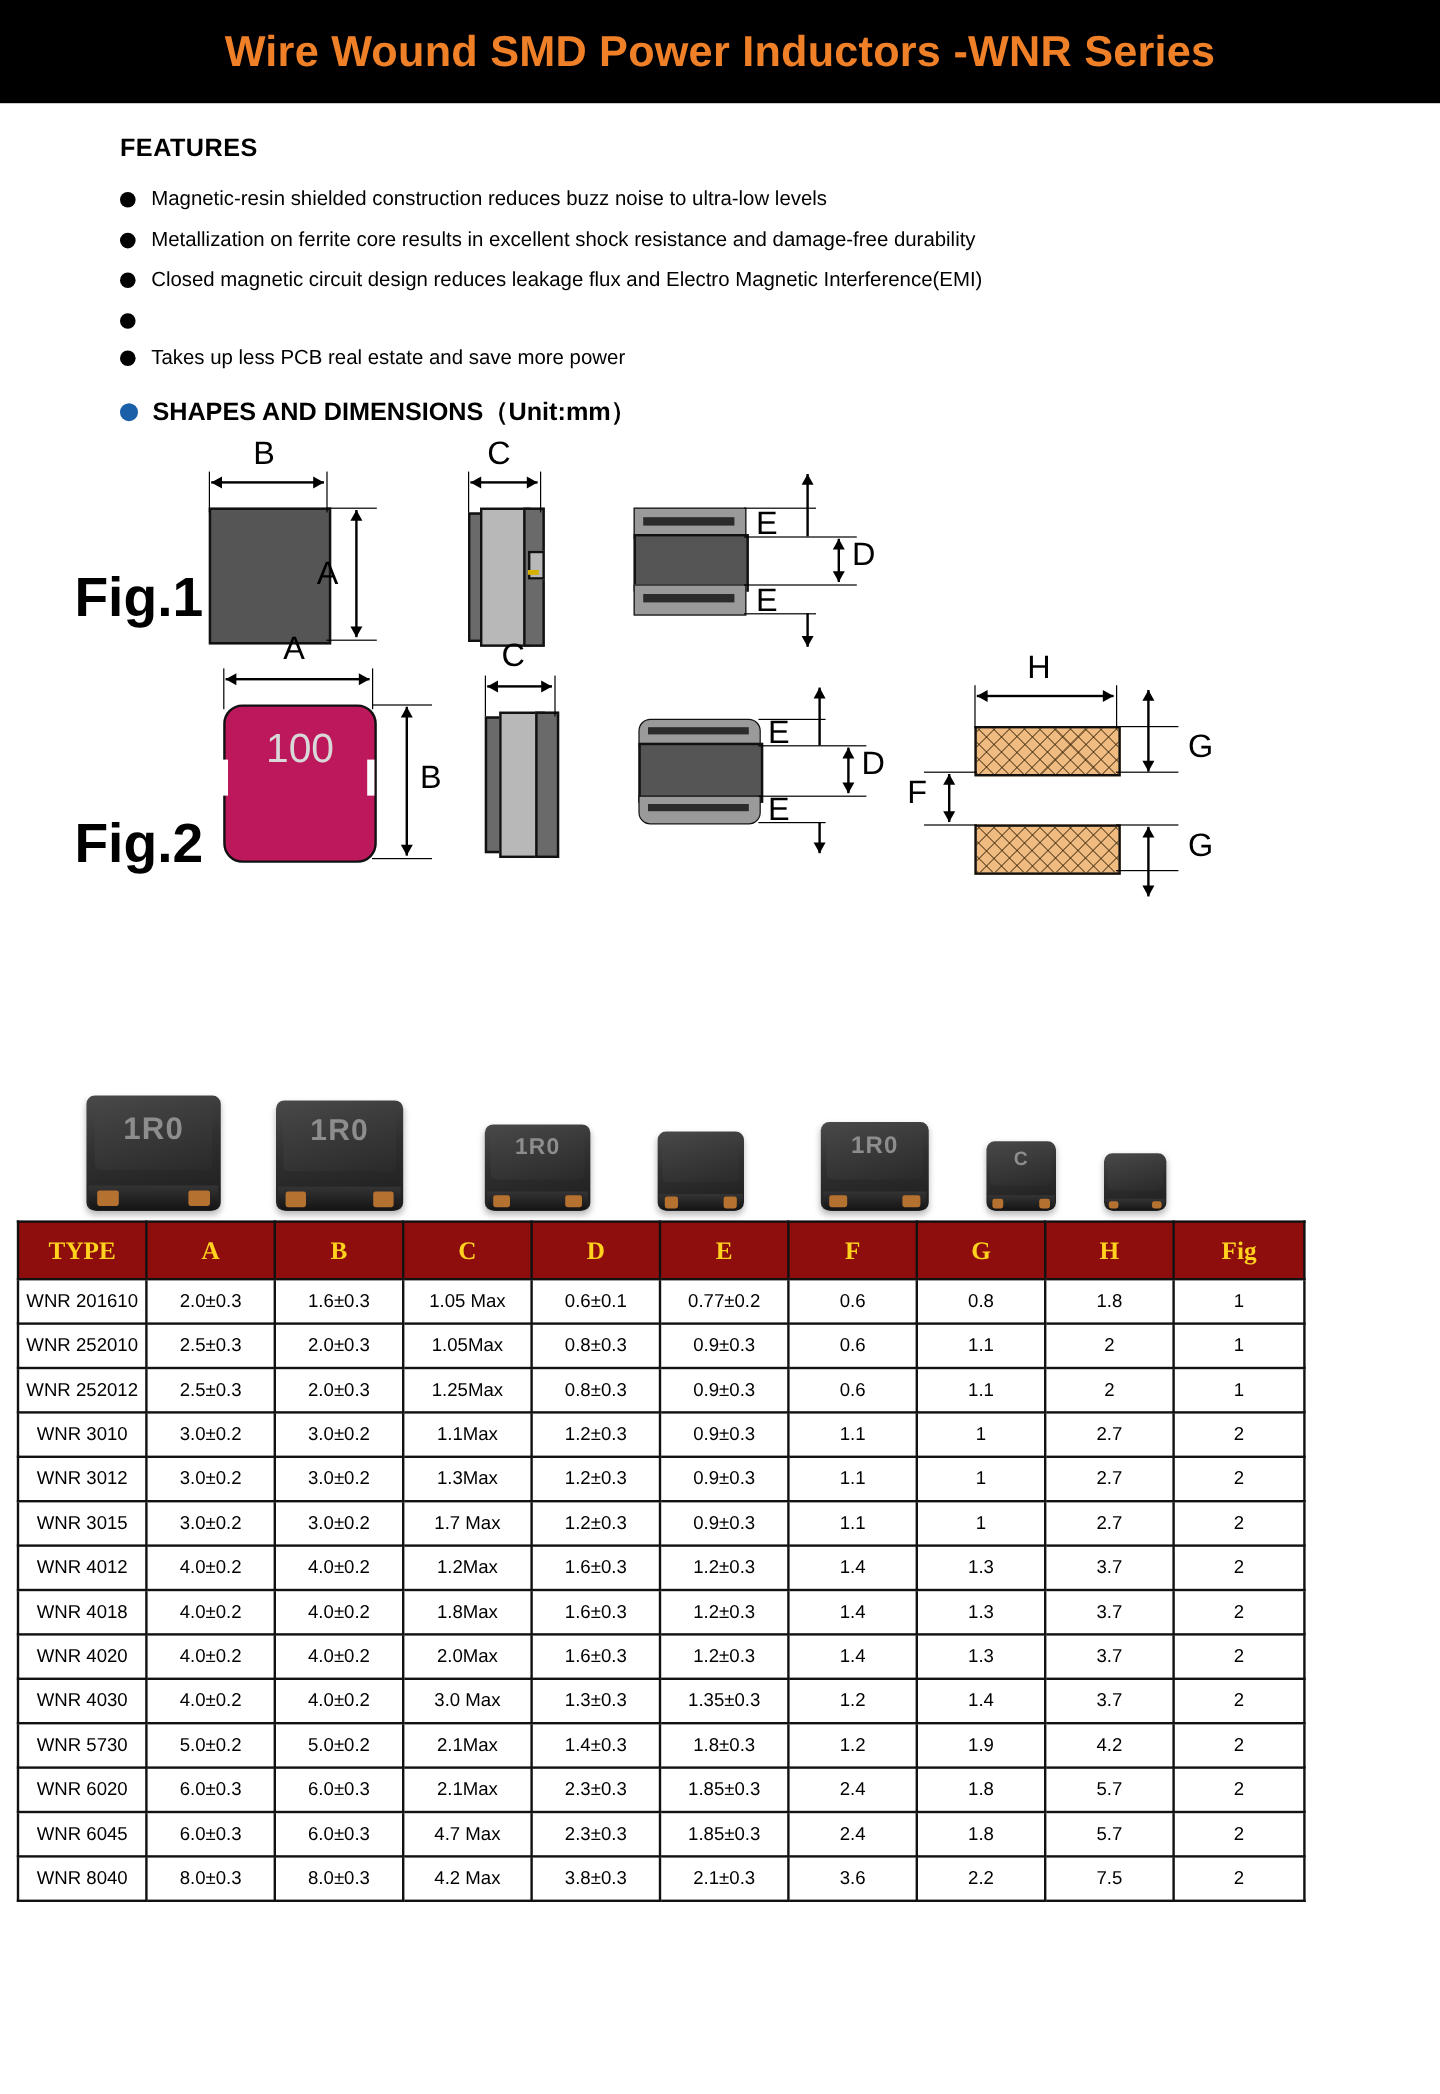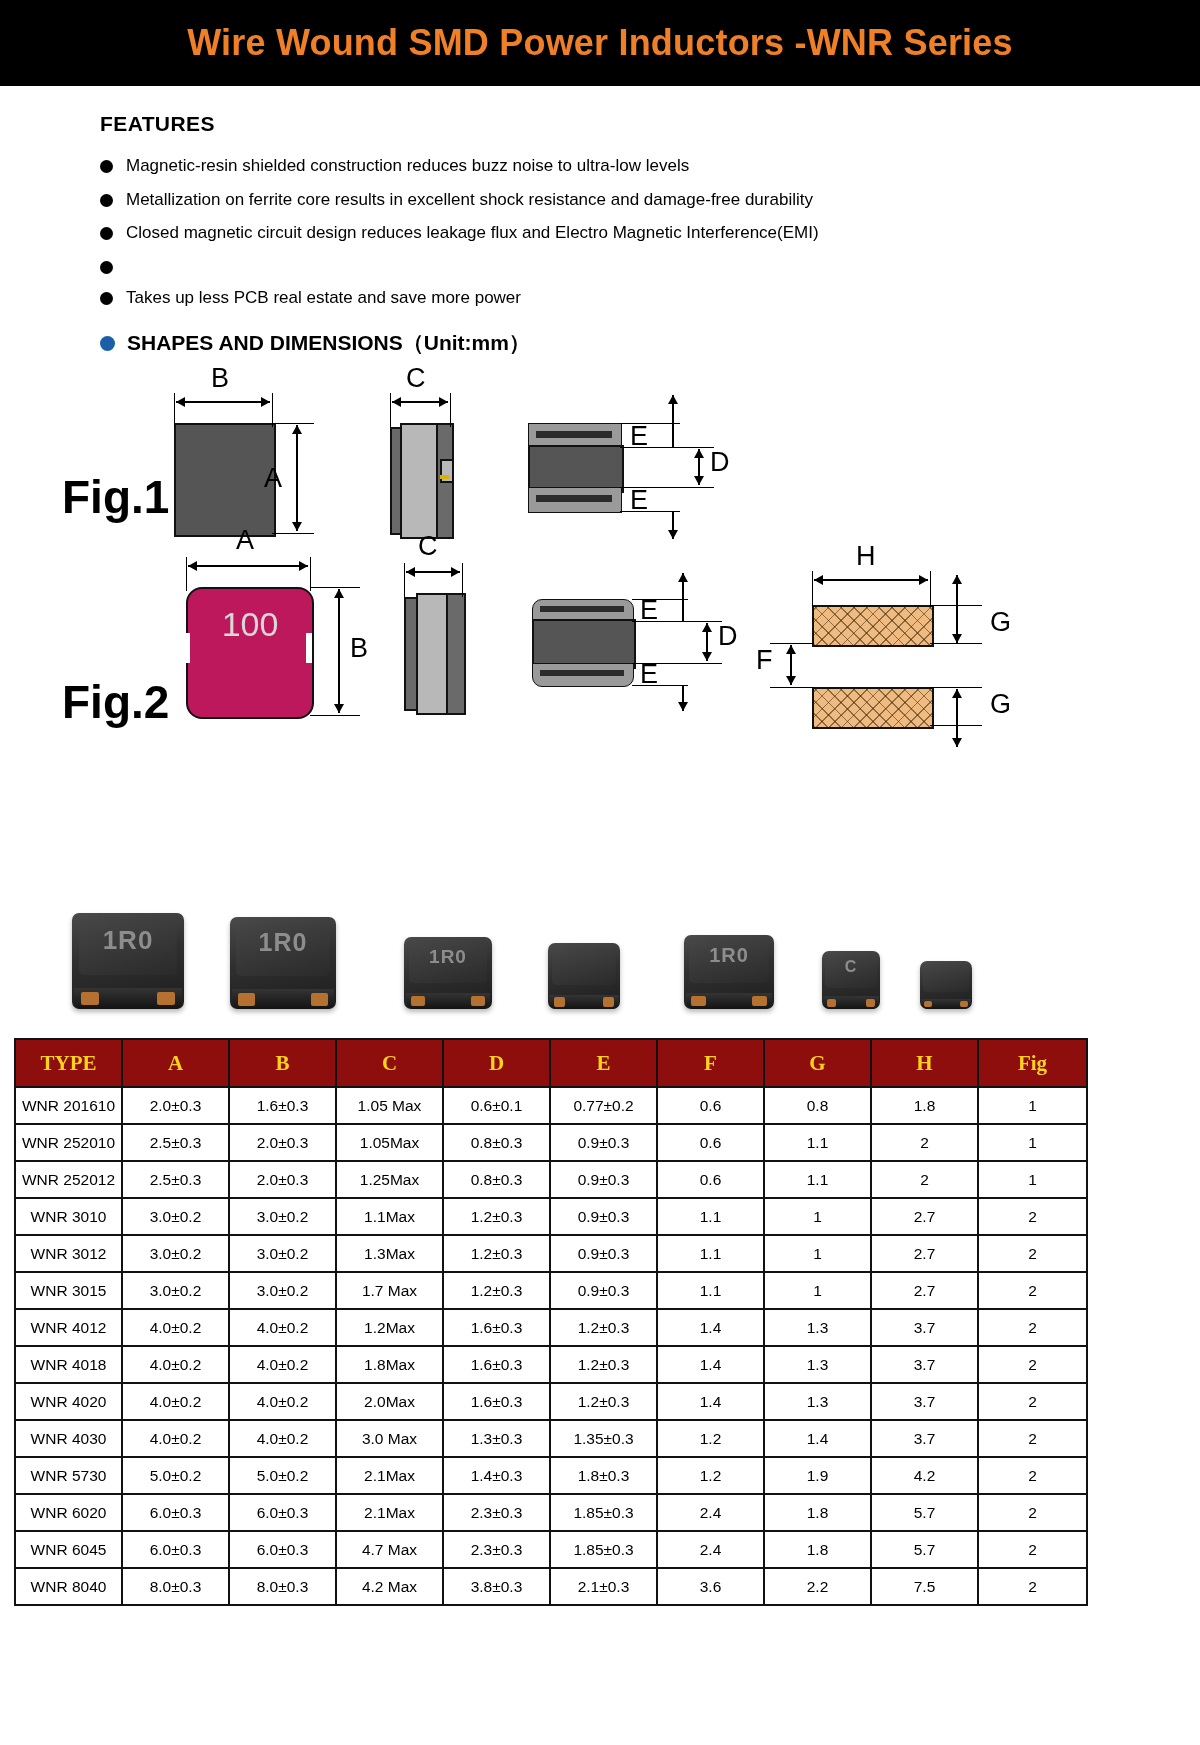--- a/index.html
+++ b/index.html
@@ -55,21 +55,21 @@
   .photo{position:absolute;bottom:4px;}
   .chip{position:relative;width:100%;height:100%;background:linear-gradient(170deg,#4a4a4a 0%,#2f2f2f 45%,#1d1d1d 100%);border-radius:7px;box-shadow:0 3px 5px rgba(0,0,0,.28);}
   .chip .top{position:absolute;left:6%;right:6%;top:6%;height:58%;background:linear-gradient(165deg,#464646,#2a2a2a);border-radius:5px;}
   .chip .code{position:absolute;left:0;right:0;top:12%;text-align:center;color:#8d8d8d;font-weight:bold;font-family:"Liberation Sans",sans-serif;letter-spacing:1px;}
   .chip .term-l,.chip .term-r{position:absolute;bottom:4%;width:16%;height:14%;background:#b5712f;border-radius:2px;}
   .chip .term-l{left:8%;}
   .chip .term-r{right:8%;}
   .chip .base{position:absolute;left:2%;right:2%;bottom:0;height:22%;background:linear-gradient(180deg,#343434,#131313);border-radius:0 0 7px 7px;}
 
   
-  table.spec{border-collapse:collapse;width:1072px;margin:25px 0 0 14px;table-layout:fixed;}
+  table.spec{border-collapse:collapse;width:1072px;margin:4px 0 0 14px;table-layout:fixed;}
   table.spec th{background:#8E0D0D;color:#FFD21E;font-family:"Liberation Serif",serif;font-weight:bold;font-size:21px;height:44px;border:2px solid #111;}
   table.spec td{border:2px solid #111;height:33px;text-align:center;font-size:15.5px;font-family:"Liberation Sans",sans-serif;}
 </style>
 </head>
 <body>
 
 <div class="header-bar">
   <div class="header-title">Wire Wound SMD Power Inductors -WNR Series</div>
 </div>
 

